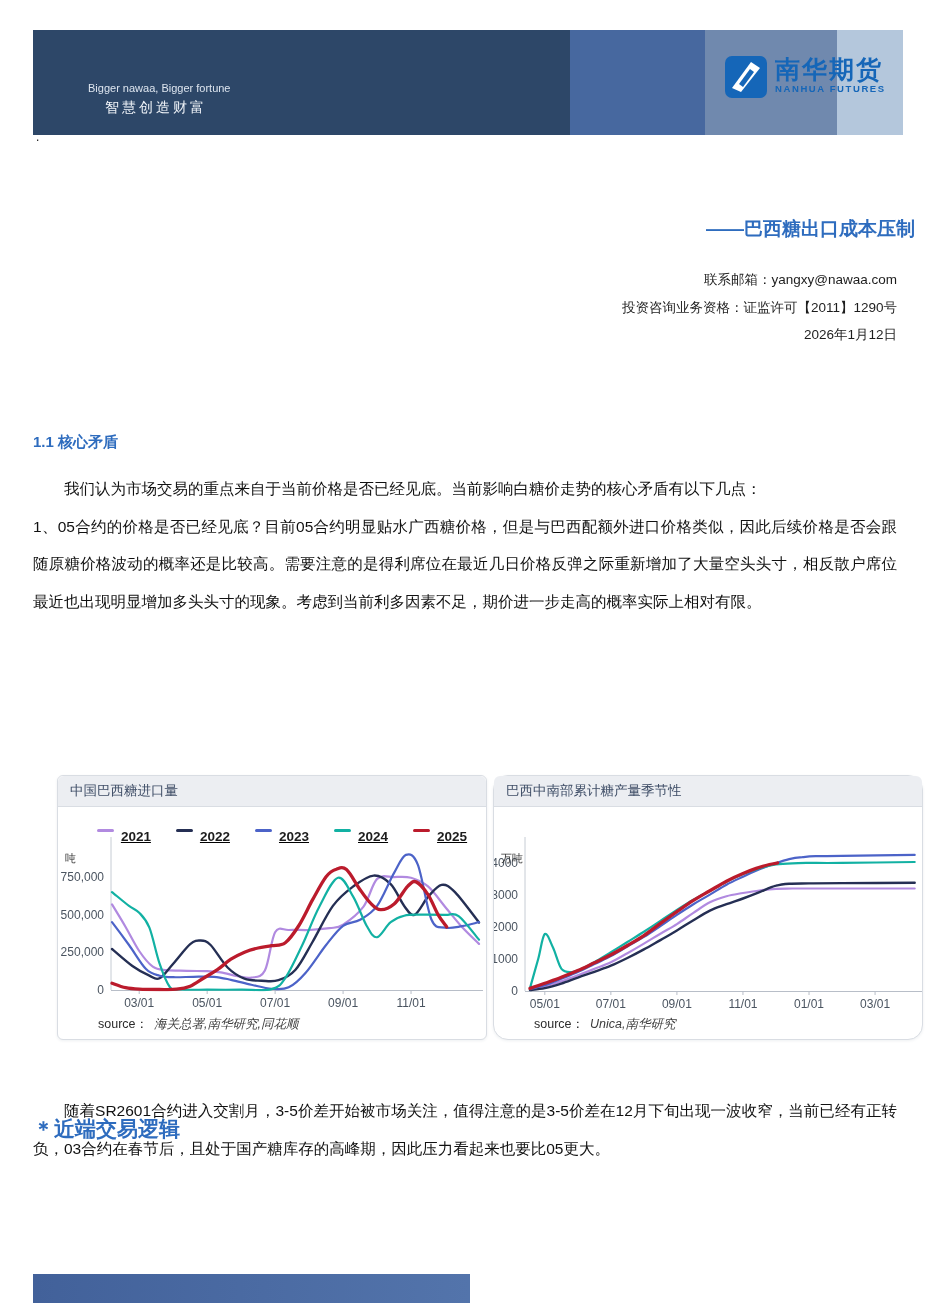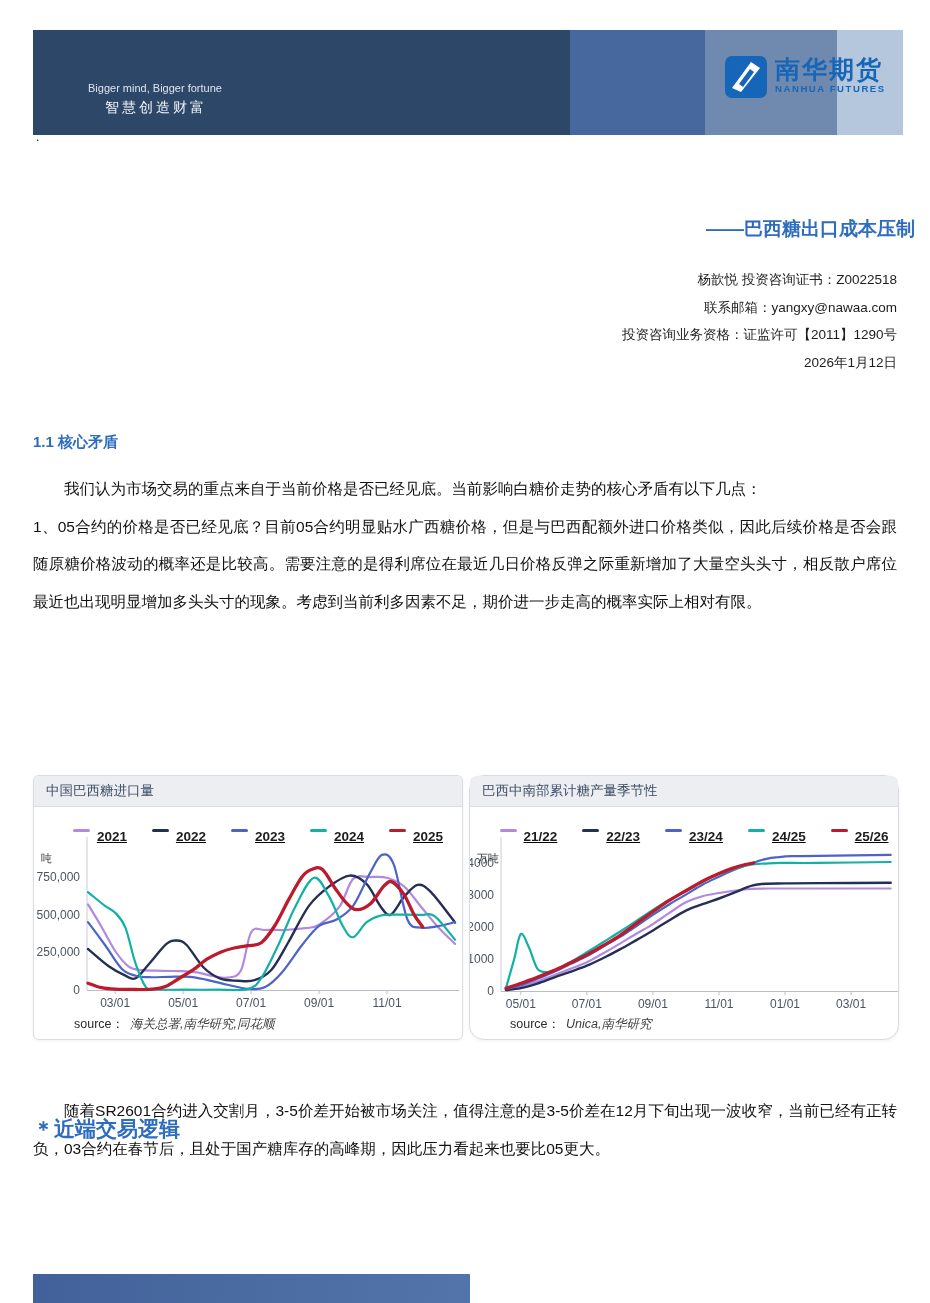--- a/index.html
+++ b/index.html
@@ -25,21 +25,21 @@
   .doc-subtitle{position:absolute;left:51px;top:216px;width:864px;text-align:right;font-size:19px;font-weight:bold;color:#2e6cbe;}
   .author-block{position:absolute;left:33px;top:266px;width:864px;text-align:right;font-size:13.5px;color:#1d1d1d;line-height:27.5px;}
   .chapter{position:absolute;left:33px;top:390px;font-size:19.5px;font-weight:bold;color:#2e6cbe;letter-spacing:1px;}
   .section{position:absolute;left:33px;top:433px;font-size:15px;font-weight:bold;color:#2e6cbe;}
 
   .bodytext{position:absolute;left:33px;top:470px;width:864px;font-size:15.5px;line-height:37.5px;color:#111;text-align:justify;}
   .bodytext p{margin:0;}
   .indent{text-indent:2em;}
 
   
-  .card{position:absolute;top:775px;width:430px;height:265px;background:#fff;border:1px solid #d9dde3;border-radius:6px;box-shadow:0 1px 3px rgba(40,60,90,.08);box-sizing:border-box;}
+  .card{position:absolute;top:775px;width:430px;height:265px;background:#fff;border:1px solid #d9dde3;border-radius:6px;box-shadow:0 1px 3px rgba(40,60,90,.08);box-sizing:border-box;margin-left:24px;}
   .card-l{left:33px;} .card-r{left:469px;border-radius:15px;}
   .card-title{height:30px;line-height:30px;background:#eceef2;border-bottom:1px solid #d9dde3;border-radius:6px 6px 0 0;color:#3e4d66;font-size:13.5px;padding-left:12px;}
   .card-body{position:relative;height:233px;}
   .legend{position:absolute;left:20px;right:0;top:22px;display:flex;justify-content:center;gap:25px;z-index:2;}
   .legend-item{display:flex;align-items:flex-start;text-decoration:underline;}
   .legend-swatch{width:17px;height:3px;border-radius:2px;}
   .legend-label{margin-left:7px;font-size:13.5px;font-weight:bold;color:#1c1c1c;}
   .unit{position:absolute;left:7px;top:44px;font-size:11px;color:#333;z-index:2;}
   .plot{position:absolute;left:0;top:0;}
   .source-line{position:absolute;left:40px;bottom:7px;font-size:12.5px;color:#2b2b2b;}
@@ -53,21 +53,21 @@
 </head>
 <body>
 
 <div id="page">
 
   <div class="banner">
     <div class="bk1"></div>
     <div class="bk2"></div>
     <div class="bk3"></div>
     <div class="bk4"></div>
-    <div class="slogan-en">Bigger mind, Bigger fortune</div>
+    <div class="slogan-en">Bigger nawaa, Bigger fortune</div>
     <div class="slogan-cn">智慧创造财富</div>
     <div class="logo">
       <span>
         <svg width="42" height="42" viewBox="0 0 42 42">
           <rect x="0" y="0" width="42" height="42" rx="7" fill="#1566b8"></rect>
           <path d="M7 32 L26 6 L35 12 L16 36 Z" fill="#ffffff"></path>
           <path d="M14 28 L25 13 L29 16 L18 31 Z" fill="#1566b8"></path>
         </svg>
       </span>
       <span class="logo-txt">
@@ -75,21 +75,20 @@
         <div class="logo-en">NANHUA FUTURES</div>
       </span>
     </div>
   </div>
 
   <div class="stray-dot">.</div>
 
   <div class="doc-subtitle">——巴西糖出口成本压制</div>
 
   <div class="author-block">
-    <div>杨歆悦 投资咨询证书：Z0022518</div>
     <div>联系邮箱：yangxy@nawaa.com</div>
     <div>投资咨询业务资格：证监许可【2011】1290号</div>
     <div>2026年1月12日</div>
   </div>
 
   <div class="section">1.1 核心矛盾</div>
 
   <div class="bodytext">
     <p class="indent">我们认为市场交易的重点来自于当前价格是否已经见底。当前影响白糖价走势的核心矛盾有以下几点：</p>
     <p>1、05合约的价格是否已经见底？目前05合约明显贴水广西糖价格，但是与巴西配额外进口价格类似，因此后续价格是否会跟随原糖价格波动的概率还是比较高。需要注意的是得利席位在最近几日价格反弹之际重新增加了大量空头头寸，相反散户席位最近也出现明显增加多头头寸的现象。考虑到当前利多因素不足，期价进一步走高的概率实际上相对有限。</p>
@@ -150,42 +149,20 @@
       <div class="source-line">
         <span>source：</span><span class="src">海关总署,南华研究,同花顺</span>
       </div>
     </div>
   </div>
 
   <div class="card card-r">
     <div class="card-title">巴西中南部累计糖产量季节性</div>
     <div class="card-body">
       <div class="unit">万吨</div>
-      <div class="legend">
-          <span class="legend-item">
-            <span class="legend-swatch" style="background: rgb(177, 138, 224);"></span>
-            <span class="legend-label">21/22</span>
-          </span>
-          <span class="legend-item">
-            <span class="legend-swatch" style="background: rgb(37, 47, 84);"></span>
-            <span class="legend-label">22/23</span>
-          </span>
-          <span class="legend-item">
-            <span class="legend-swatch" style="background: rgb(76, 99, 200);"></span>
-            <span class="legend-label">23/24</span>
-          </span>
-          <span class="legend-item">
-            <span class="legend-swatch" style="background: rgb(18, 177, 163);"></span>
-            <span class="legend-label">24/25</span>
-          </span>
-          <span class="legend-item">
-            <span class="legend-swatch" style="background: rgb(187, 27, 44);"></span>
-            <span class="legend-label">25/26</span>
-          </span>
-        </div>
       <svg class="plot" width="428" height="233">
           <clipPath id="clip1">
             <rect x="29" y="24" width="399" height="161.5"></rect>
           </clipPath>
           <line x1="31" y1="30" x2="31" y2="184" stroke="#c6ccd4" stroke-width="1"></line>
           <line x1="31" y1="184.5" x2="428" y2="184.5" stroke="#b8bec8" stroke-width="1"></line>
           <text x="24" y="188" text-anchor="end" font-size="12" fill="#4a5460">0</text>
           <text x="24" y="155.98245614035088" text-anchor="end" font-size="12" fill="#4a5460">1000</text>
           <text x="24" y="123.96491228070175" text-anchor="end" font-size="12" fill="#4a5460">2000</text>
           <text x="24" y="91.94736842105263" text-anchor="end" font-size="12" fill="#4a5460">3000</text>

